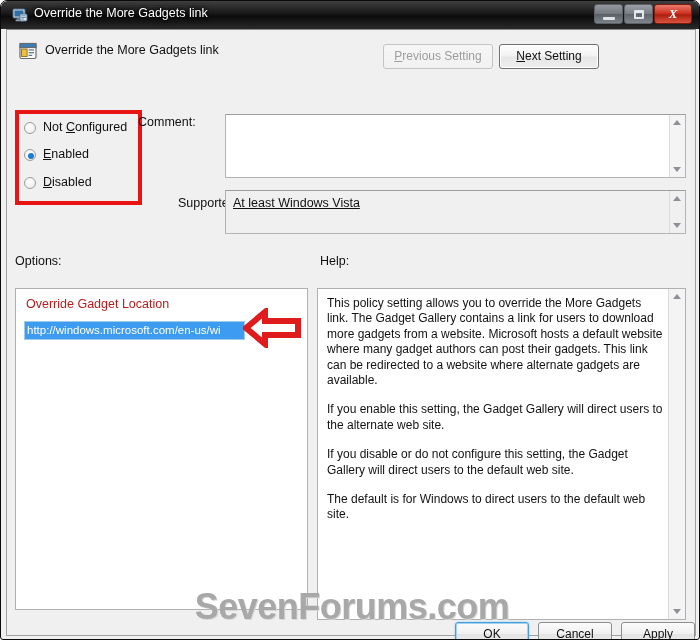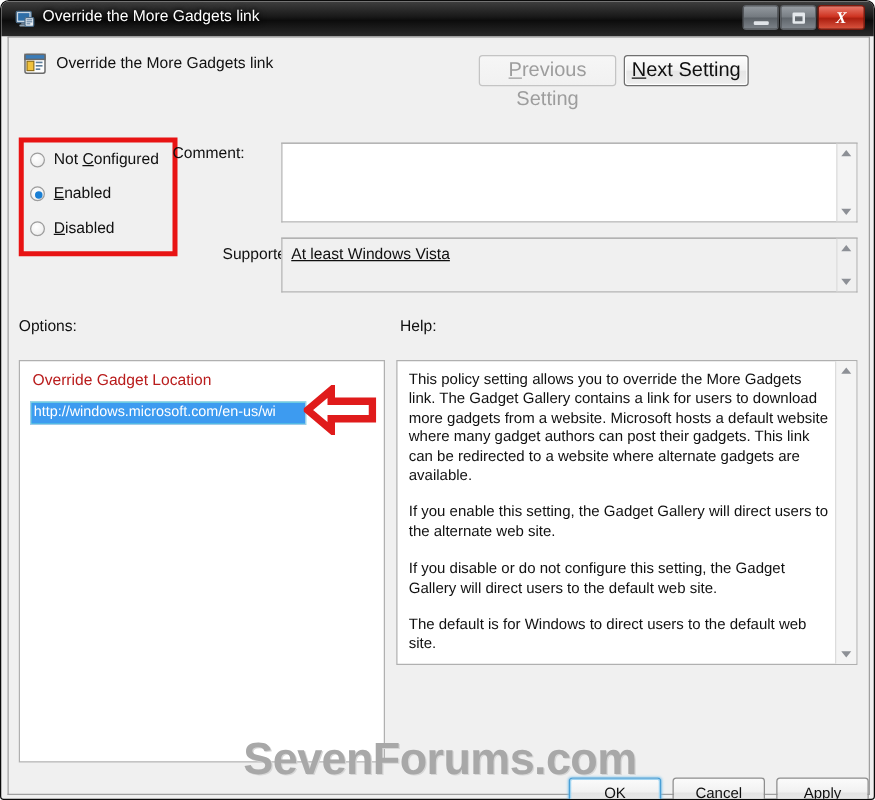--- a/index.html
+++ b/index.html
@@ -90,21 +90,21 @@
   #hdr-icon { position: absolute; left: 12px; top: 12px; width: 18px; height: 18px; }
   #hdr-title {
     position: absolute; left: 38px; top: 13px;
     font-size: 12.5px; color: #101010; white-space: nowrap;
   }
   .navbtn {
     position: absolute; top: 14px; height: 25px;
     background: linear-gradient(180deg,#fdfdfd 0%, #f2f2f2 48%, #e6e6e6 52%, #eeeeee 100%);
     border: 1px solid #9a9a9a;
     border-radius: 3px;
-    font-size: 16px; color: #101010;
+    font-size: 12px; color: #101010;
     text-align: center; line-height: 23px;
   }
   #btn-prev { left: 376px; width: 110px; color: #9d9d9d; border-color: #c4c4c4;
               background: linear-gradient(180deg,#f6f6f6 0%, #f1f1f1 100%); }
   #btn-next { left: 492px; width: 100px; border-color: #707070;
               box-shadow: inset 0 0 0 1px #ffffff; }
   .ul { text-decoration: underline; }
 
   
   .radio-row { position: absolute; left: 17px; font-size: 12.5px; color: #101010; }
@@ -308,21 +308,21 @@
       <div id="opt-title">Override Gadget Location</div>
       <div id="url-input">
         <div id="url-sel">http://windows.microsoft.com/en-us/wi</div>
       </div>
     </div>
 
     <svg id="redarrow" width="58" height="40" viewBox="0 0 58 40">
       <path d="M3 20 L22 4 L22 13 L55 13 L55 27 L22 27 L22 36 Z" fill="none" stroke="#e01b1b" stroke-width="6" stroke-linejoin="miter"></path>
     </svg>
 
-    <div class="panel" style="left:310px; top:258px; width:369px; height:244px;">
+    <div class="panel" style="left:310px; top:258px; width:369px; height:332px;">
       <div id="help-body">
         <p>This policy setting allows you to override the More Gadgets link. The Gadget Gallery contains a link for users to download  more gadgets from a website. Microsoft hosts a default website where many gadget authors can post their gadgets. This link can be redirected to a website where alternate gadgets  are available.</p>
         <p>If you enable this setting, the Gadget Gallery will direct users to the alternate web site.</p>
         <p>If you disable or do not configure this setting, the Gadget Gallery will direct users to the default web site.</p>
         <p>The default is for Windows to direct users to the default web site.</p>
       </div>
       <div class="sbar" style="width:17px;">
         <span class="sarrow up" style="left:4px;"></span>
         <span class="sarrow dn" style="left:4px;"></span>
       </div>

